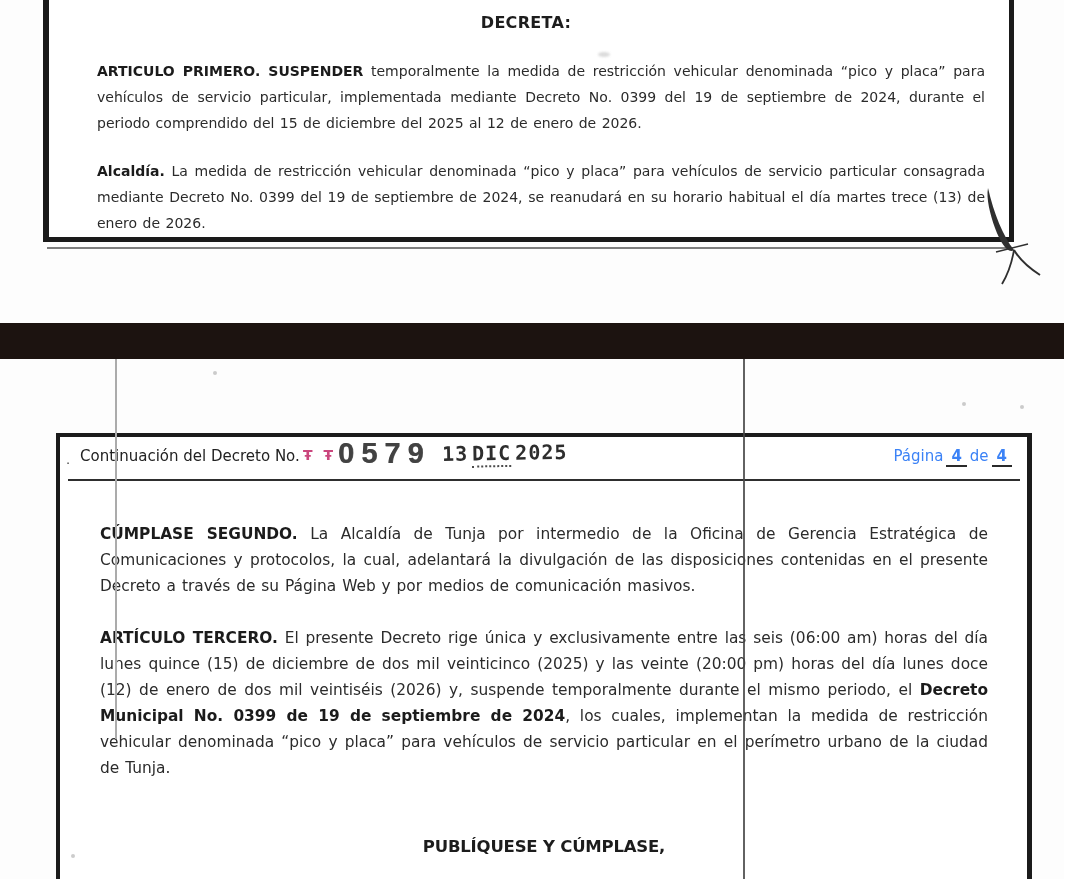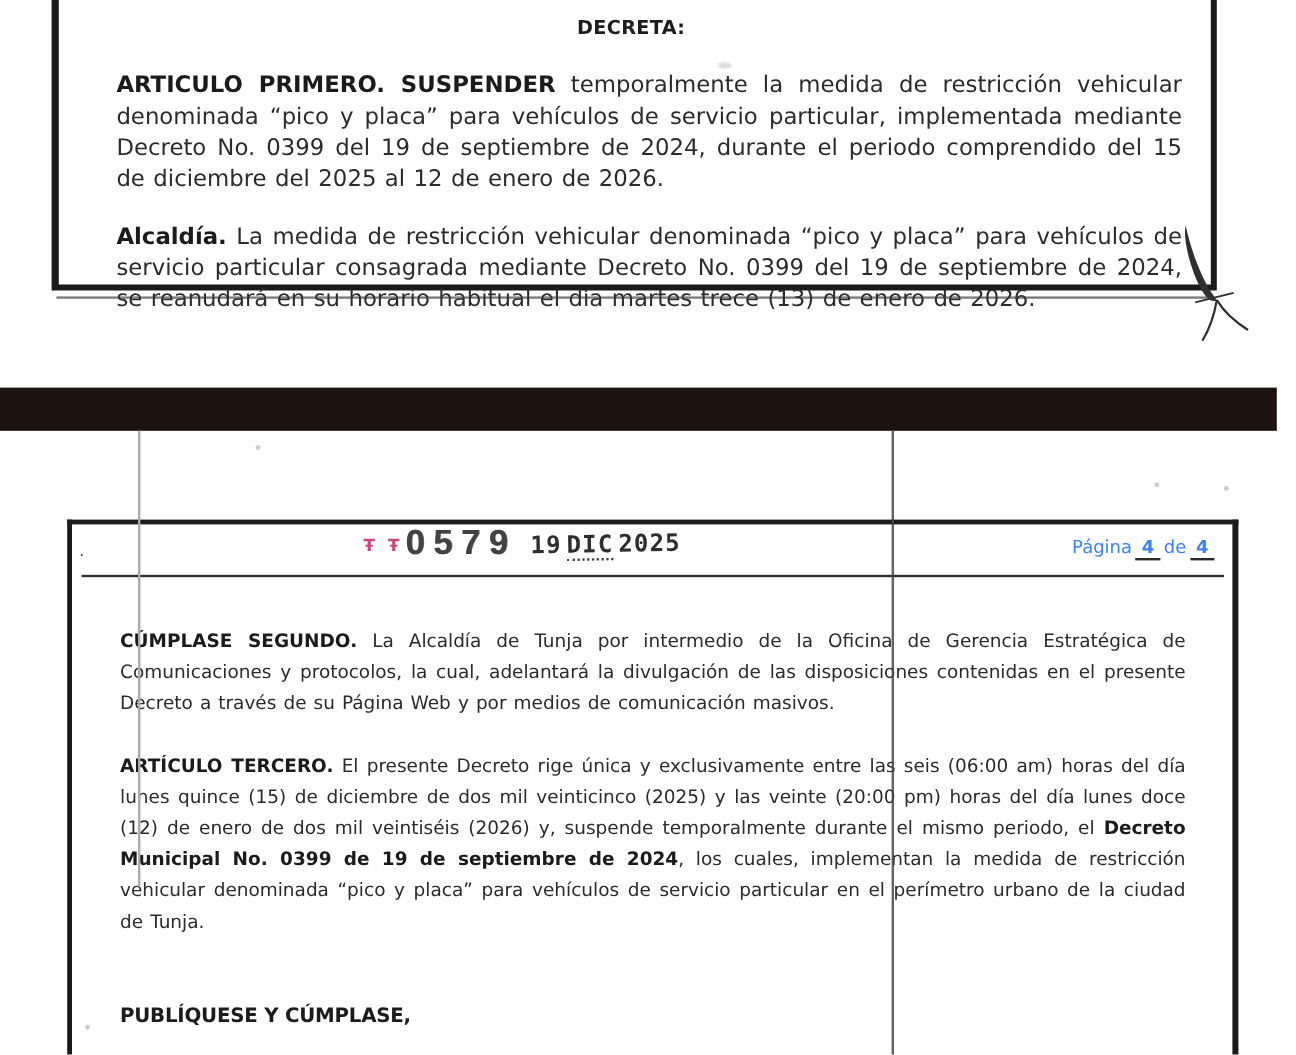--- a/index.html
+++ b/index.html
@@ -19,21 +19,21 @@
   }
   .upper-box-underline {
     position:absolute; left:47px; top:247px; width:963px; height:2px;
     background:#3a3a3a; opacity:.65;
   }
   .decreta {
     margin:0 30px 0 0; font-size:16px; font-weight:bold; text-align:center;
     letter-spacing:.3px; color:#1d1d1d;
   }
   .para {
-    font-size:19px; line-height:26px; text-align:justify;
+    font-size:14px; line-height:26px; text-align:justify;
     word-spacing:1px; margin:26px 0 0 0;
   }
   .para.second { margin-top:22px; }
   .para strong, .art strong { color:#1b1b1b; }
 
   
   .pen-mark { position:absolute; left:972px; top:180px; z-index:7; }
 
   
   .band {
@@ -81,21 +81,21 @@
     position:absolute; left:8px; top:42px; width:952px; height:2px;
     background:#2e2e2e;
   }
   .body-text { position:absolute; left:40px; top:84px; width:888px; }
   .art {
     font-size:15.4px; line-height:26px; text-align:justify;
     word-spacing:1px; margin:0;
   }
   .art + .art { margin-top:26px; }
   .publiquese {
-    margin:56px 0 0 0; font-size:16.5px; font-weight:bold;
+    margin:56px 0 0 0; text-align:center; font-size:16.5px; font-weight:bold;
     letter-spacing:-.2px; color:#1c1c1c;
   }
 
   
   .speck { position:absolute; width:4px; height:4px; border-radius:50%;
            background:#9a9a9a; opacity:.5; }
   .smudge { position:absolute; width:12px; height:5px; border-radius:50%;
             background:#c4c4c4; opacity:.6; filter:blur(1px); }
 </style>
 </head>
@@ -118,24 +118,25 @@
   </svg>
 
   <div class="band"></div>
 
   <div class="fold-a"></div>
   <div class="fold-b"></div>
 
   <section class="lower-box">
 
     <div class="hdr-dot">.</div>
+    <div class="hdr-label">Continuación del Decreto No.</div>
     <div class="stamp-marks">Ŧ Ŧ</div>
     <div class="stamp-number">0579</div>
 
-    <div class="date-stamp"><span class="day">19</span><span class="month">DIC</span><span class="year">2025</span></div>
+    <div class="date-stamp"><span class="day">13</span><span class="month">DIC</span><span class="year">2025</span></div>
 
     <div class="page-indicator"><span>Página</span><span class="pgnum">4</span><span>de</span><span class="pgnum">4</span></div>
 
     <div class="hdr-divider"></div>
 
     <div class="body-text">
       <p class="art"><strong>CÚMPLASE SEGUNDO.</strong><span> La Alcaldía de Tunja por intermedio de la Oficina de Gerencia Estratégica de Comunicaciones y protocolos, la cual, adelantará la divulgación de las disposiciones contenidas en el presente Decreto a través de su Página Web y por medios de comunicación masivos.</span></p>
 
       <p class="art"><strong>ARTÍCULO TERCERO.</strong><span> El presente Decreto rige única y exclusivamente entre las seis (06:00 am) horas del día lunes quince (15) de diciembre de dos mil veinticinco (2025) y las veinte (20:00 pm) horas del día lunes doce (12) de enero de dos mil veintiséis (2026) y, suspende temporalmente durante el mismo periodo, el </span><strong>Decreto Municipal No. 0399 de 19 de septiembre de 2024</strong><span>, los cuales, implementan la medida de restricción vehicular denominada “pico y placa” para vehículos de servicio particular en el perímetro urbano de la ciudad de Tunja.</span></p>
 

